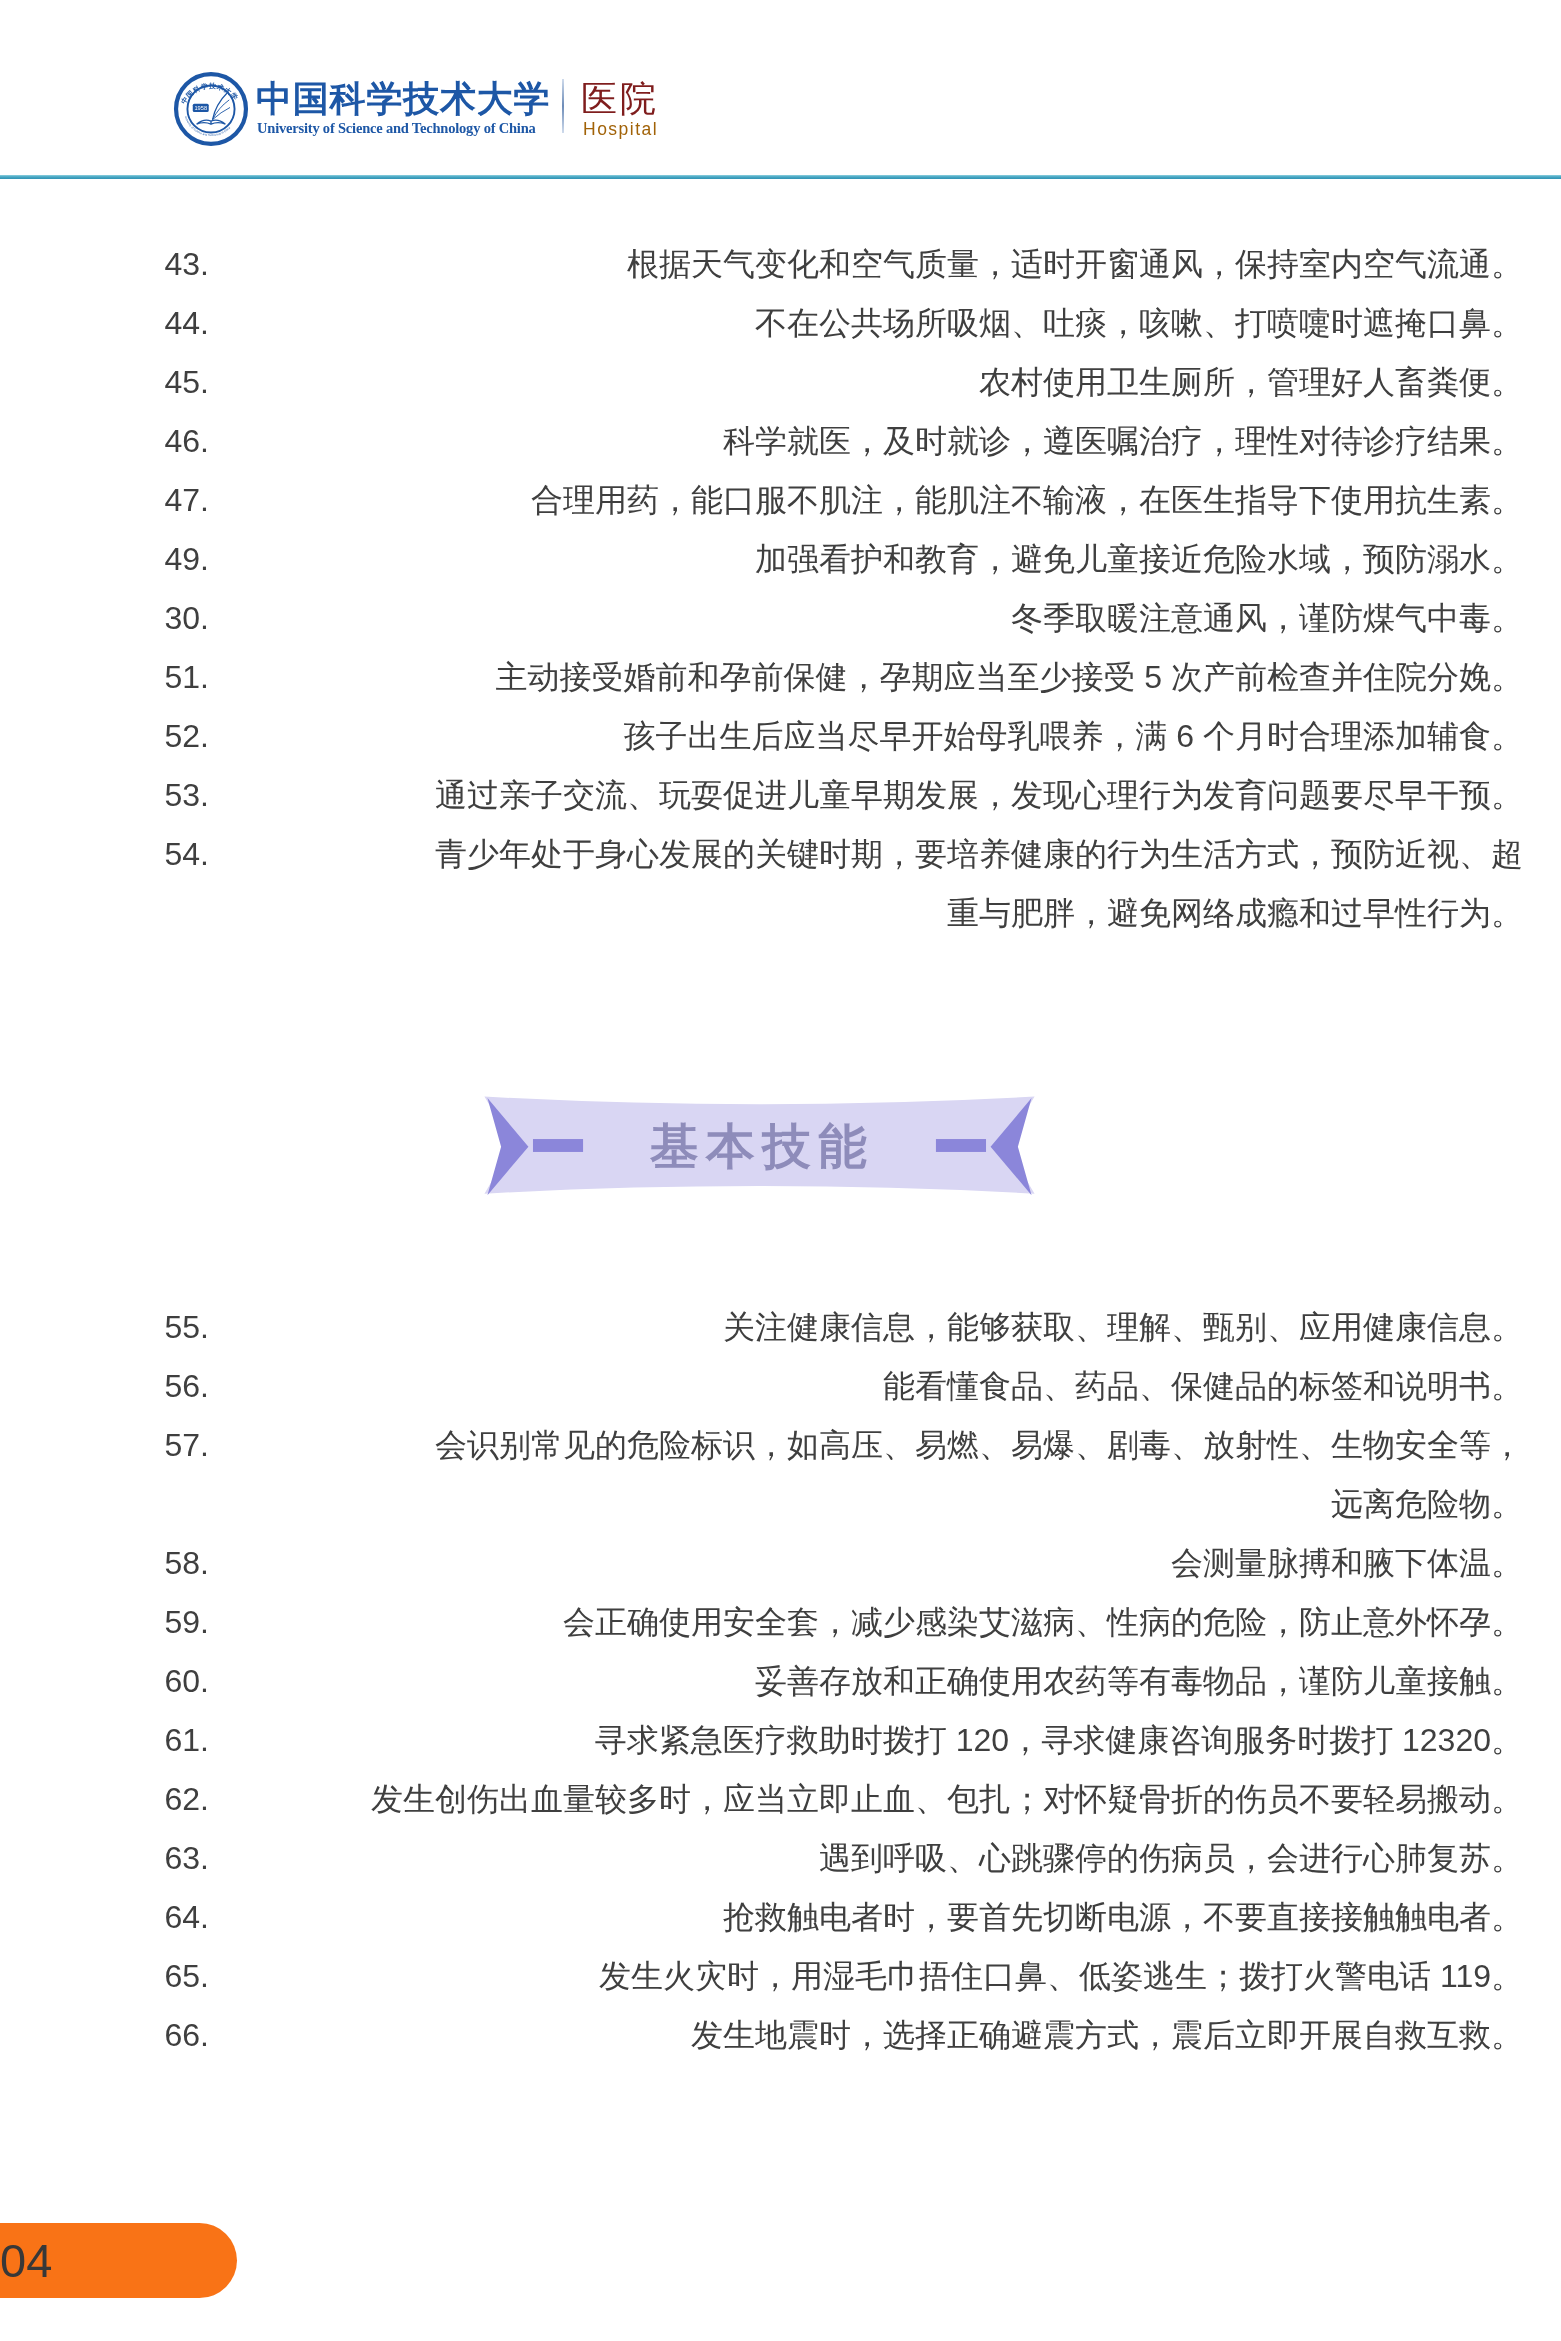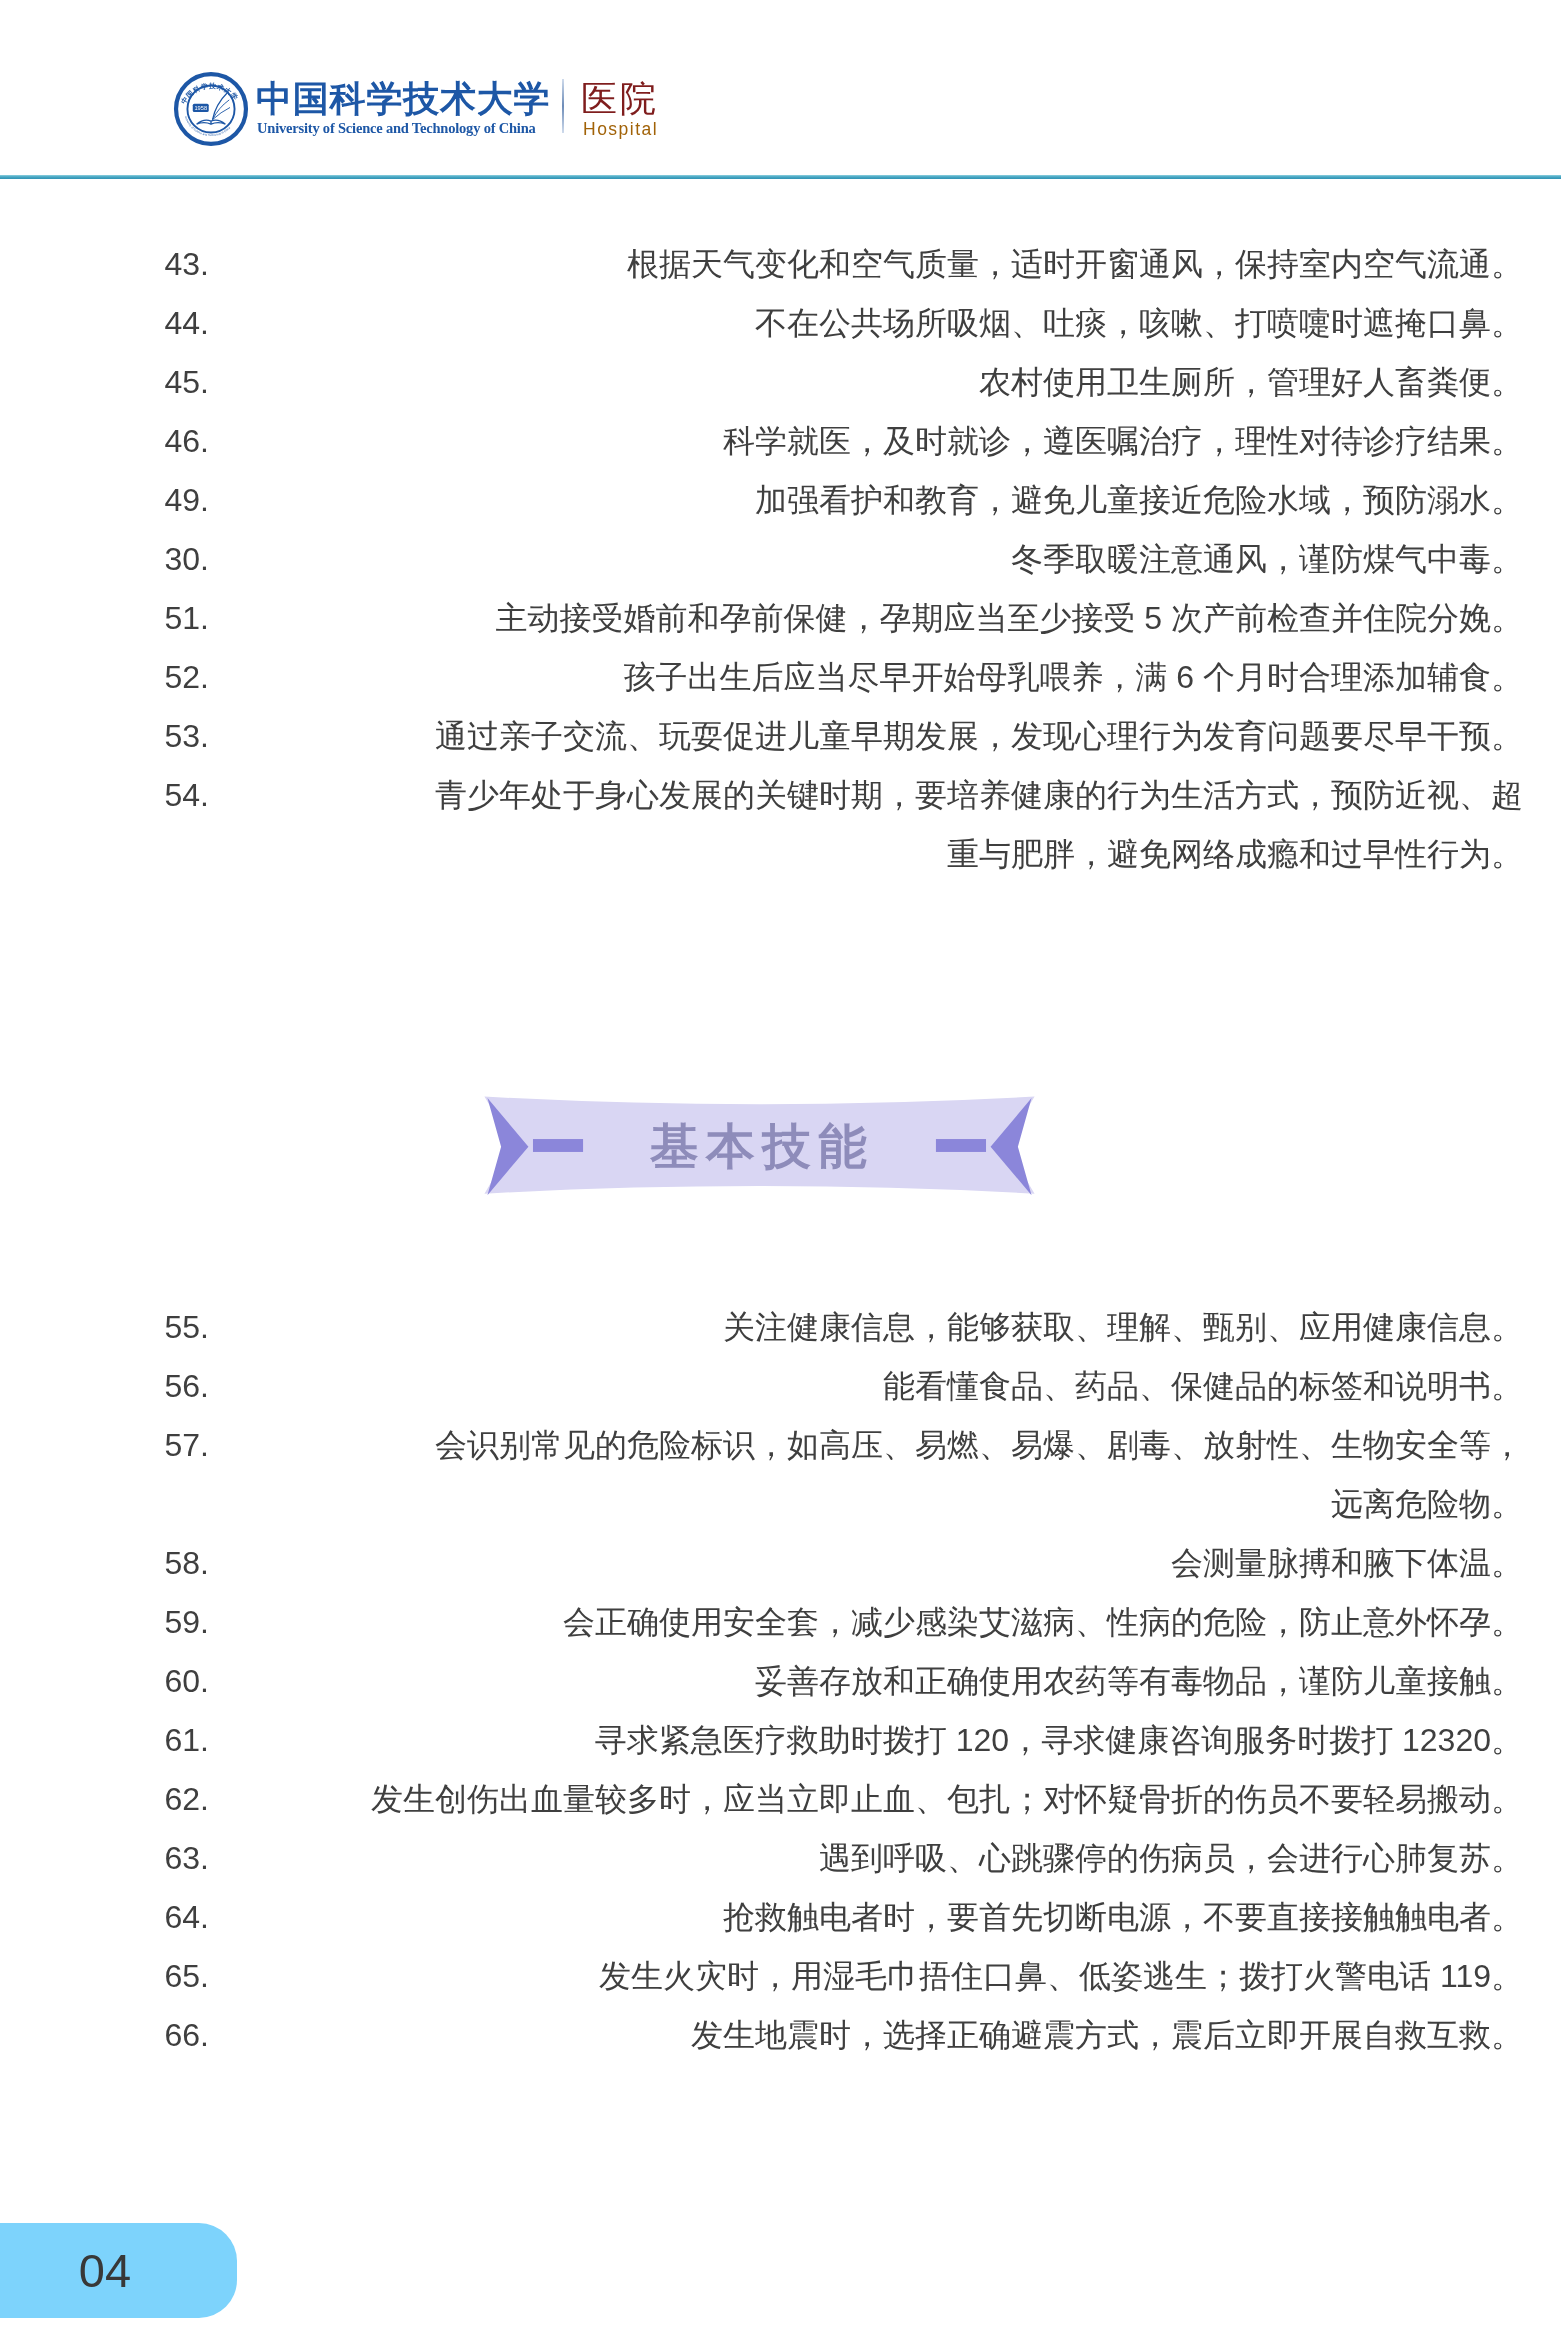--- a/index.html
+++ b/index.html
@@ -53,23 +53,23 @@
   #list-knowledge{top:235px;}
   #list-skills{top:1298px;}
   
   .banner{position:absolute;left:483px;top:1092px;width:553px;height:107px;}
   .banner-title{
     font-family:"Liberation Sans", sans-serif;
     font-size:64px;font-weight:bold;letter-spacing:10px;
   }
   
   .page-pill{
-    position:absolute;left:0;top:2223px;width:210px;height:95px;
-    background:#7dd3fc;border-radius:0 38px 38px 0;
-    display:flex;align-items:center;justify-content:center;
+    position:absolute;left:0;top:2223px;width:210px;height:75px;
+    background:#f97316;border-radius:0 38px 38px 0;
+    display:flex;align-items:center;justify-content:flex-start;
     padding-right:27.4px;
     font-size:47px;color:#383838;
   }
 </style>
 </head>
 <body>
 
 <div class="header">
 
   <svg class="seal" viewBox="0 0 100 100" aria-hidden="true">
@@ -112,20 +112,24 @@
     </li>
   <li>
       <span class="num">45.</span>
       <span class="txt">农村使用卫生厕所，管理好人畜粪便。</span>
     </li>
   <li>
       <span class="num">46.</span>
       <span class="txt">科学就医，及时就诊，遵医嘱治疗，理性对待诊疗结果。</span>
     </li>
   <li>
+      <span class="num">47.</span>
+      <span class="txt">合理用药，能口服不肌注，能肌注不输液，在医生指导下使用抗生素。</span>
+    </li>
+  <li>
       <span class="num">49.</span>
       <span class="txt">加强看护和教育，避免儿童接近危险水域，预防溺水。</span>
     </li>
   <li>
       <span class="num">30.</span>
       <span class="txt">冬季取暖注意通风，谨防煤气中毒。</span>
     </li>
   <li>
       <span class="num">51.</span>
       <span class="txt">主动接受婚前和孕前保健，孕期应当至少接受 5 次产前检查并住院分娩。</span>

